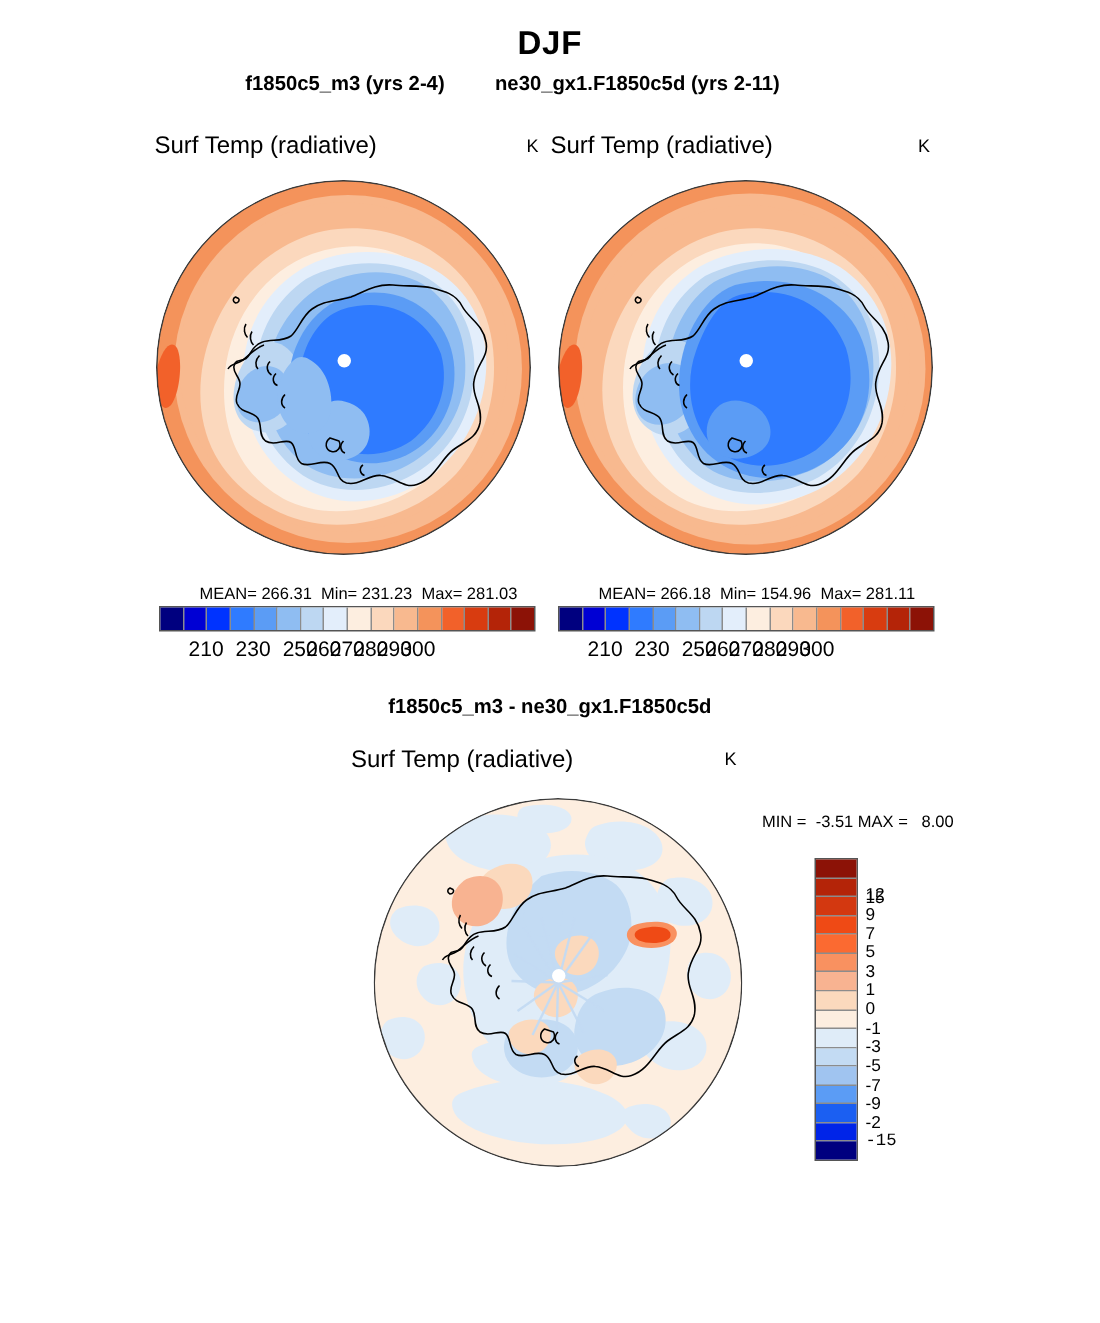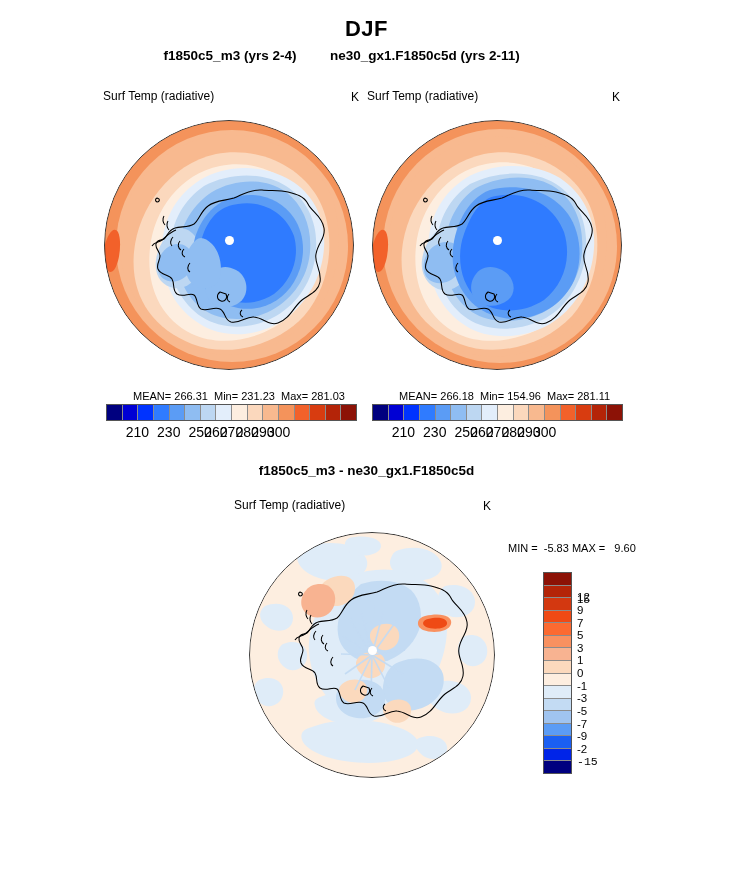--- a/index.html
+++ b/index.html
@@ -2,21 +2,21 @@
 <html><head>
 <meta charset="utf-8">
 <style>
   html,body{margin:0;padding:0;background:#fff;}
   body{width:733px;height:882px;position:relative;font-family:"Liberation Sans",sans-serif;color:#000;overflow:hidden;}
   .lbl{position:absolute;white-space:nowrap;}
   #main-title{top:16px;left:0;width:733px;text-align:center;font-size:22px;font-weight:bold;letter-spacing:.5px;}
   #panel-title-left{top:48px;left:60px;width:340px;text-align:center;font-size:13.5px;font-weight:bold;}
   #panel-title-right{top:48px;left:330px;width:340px;text-align:left;font-size:13.5px;font-weight:bold;}
   #diff-title{top:463px;left:0;width:733px;text-align:center;font-size:13.5px;font-weight:bold;}
-  .varname{font-size:12px;}
+  .varname{font-size:16px;}
   .unit{font-size:12px;}
   .stats{font-size:11px;white-space:pre;}
   .map-wrap{position:absolute;border-radius:50%;overflow:hidden;}
   .pole{position:absolute;width:9px;height:9px;border-radius:50%;background:#fff;}
   .cbar-h{position:absolute;display:flex;border:1px solid #555;box-sizing:border-box;}
   .cbar-h .band{flex:1 1 auto;border-right:1px solid #8c8c8c;}
   .cbar-h .band:last-child{border-right:none;}
   .cbar-ticks{position:absolute;font-size:14px;}
   .cbar-ticks span{position:absolute;transform:translateX(-50%);}
   .cbar-v{position:absolute;display:flex;flex-direction:column;border:1px solid #555;box-sizing:border-box;}
@@ -218,21 +218,21 @@
     <span style="left: 43.75%;">260</span>
     <span style="left: 50%;">270</span>
     <span style="left: 56.25%;">280</span>
     <span style="left: 62.5%;">290</span>
     <span style="left: 68.75%;">300</span>
   </div>
 
 <div class="lbl" id="diff-title">f1850c5_m3 - ne30_gx1.F1850c5d</div>
 <div class="lbl varname" style="top:498px;left:234px;">Surf Temp (radiative)</div>
 <div class="lbl unit" style="top:499px;left:483px;">K</div>
-<div class="lbl stats" style="top:542px;left:508px;">MIN =  -5.83 MAX =   9.60</div>
+<div class="lbl stats" style="top:542px;left:508px;">MIN =  -3.51 MAX =   8.00</div>
 
 <div class="map-wrap" id="map-diff" style="left:249px;top:532px;width:246px;height:246px;">
   <svg viewBox="0 0 246 246" width="246" height="246">
     <defs>
       <clipPath id="clipD">
           <circle cx="123" cy="123" r="122.5"></circle>
         </clipPath>
     </defs>
     <g clip-path="url(#clipD)">
 

